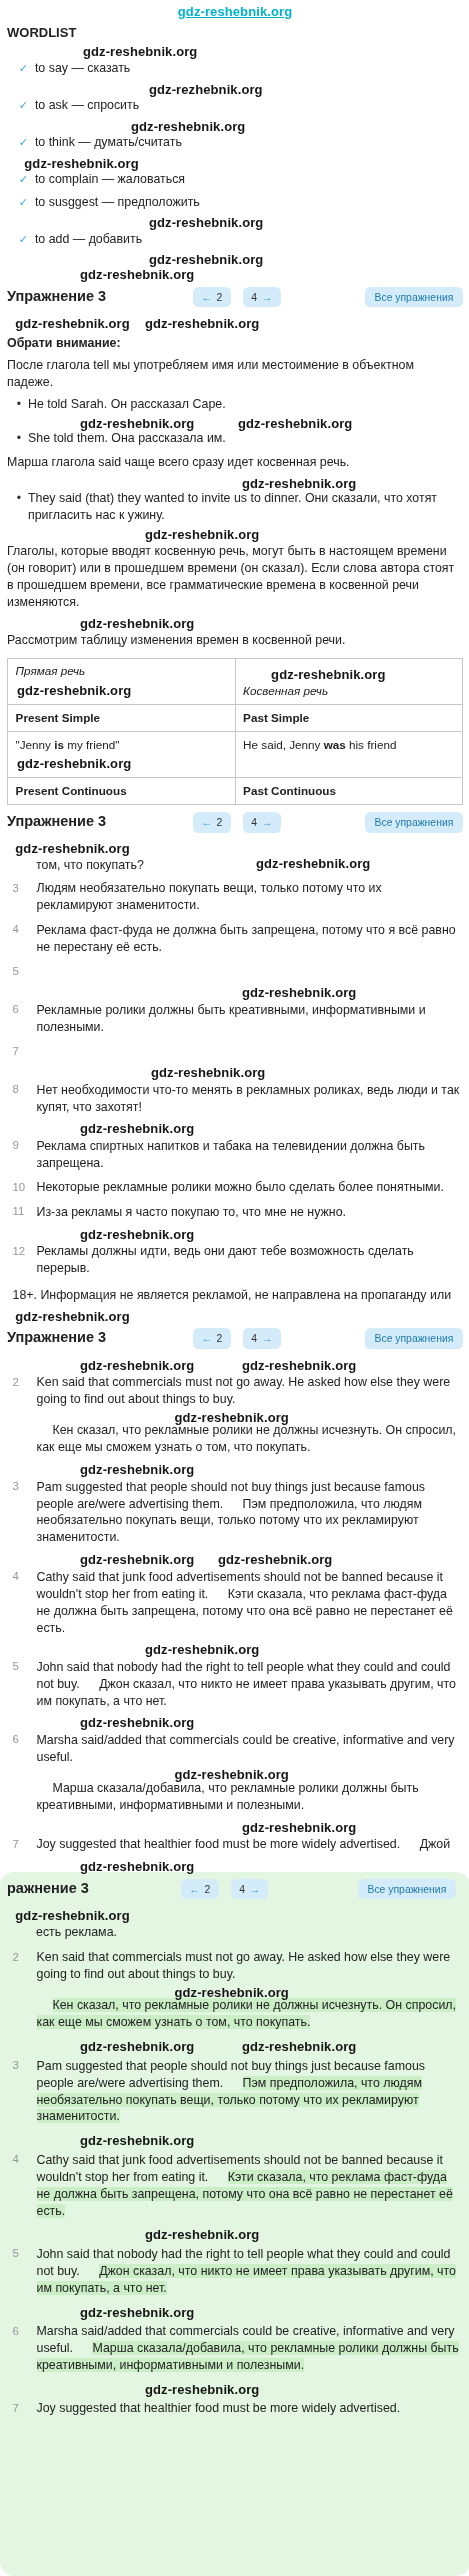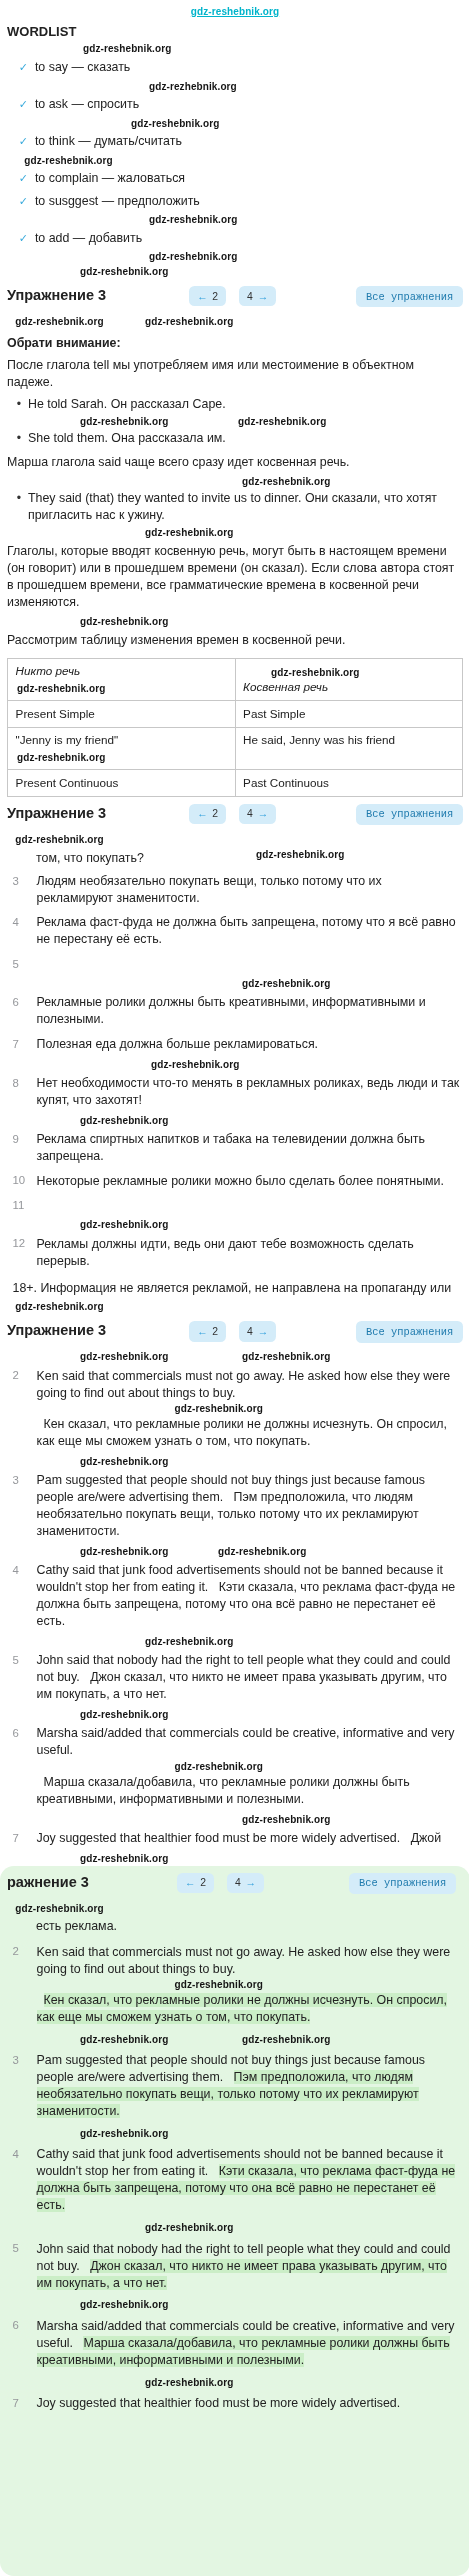--- a/index.html
+++ b/index.html
@@ -3,58 +3,58 @@
 <meta charset="utf-8">
 <style>
   * { margin:0; padding:0; box-sizing:border-box; }
   body {
     width:470px; height:2576px; overflow:hidden; background:#fff; color:#222;
     font-family:"Liberation Sans","DejaVu Sans",sans-serif; font-size:12.4px; line-height:1.37;
     display:flex; flex-direction:column;
   }
   .sec { padding:0 7px; }
   .top-wm { text-align:center; padding:2.8px 0 1.4px; }
-  .wm { font-weight:700; font-size:10px; color:#151515; white-space:nowrap; letter-spacing:0.1px; }
+  .wm { font-weight:700; font-size:13px; color:#151515; white-space:nowrap; letter-spacing:0.1px; }
   .wm.cyan { color:#00b4cb; text-decoration:underline; }
   .wm-row { position:relative; height:14.5px; }
   .wm-row .wm { position:absolute; top:0.7px; }
   .abs-wm { position:absolute; top:1.4px; }
   .wordlist-title { font-size:13px; font-weight:800; padding:2.1px 0 0.7px; }
   .wl-item { display:flex; align-items:baseline; gap:7px; padding:2.8px 0 2.8px 11.7px; }
   .wl-check { color:#38aadc; font-weight:700; font-size:11px; }
   .navbar { display:flex; align-items:flex-start; gap:7px; padding:7px 7px; }
   .nav-title { font-size:14.5px; font-weight:700; white-space:nowrap; margin-right:2.8px; }
   .nav-mid { display:flex; gap:12.4px; margin:0 auto; }
   .nav-btn, .nav-all {
     font-family:inherit; border:0; background:#d4ecf9; border-radius:5.5px;
     padding:4.8px 8.3px; font-size:10.4px; color:#333; cursor:pointer;
     display:inline-flex; align-items:center; gap:4.8px; white-space:nowrap;
   }
   .nav-arr { color:#35a2dd; font-weight:700; font-size:10.4px; }
-  .nav-all { color:#1e7aad; padding:4.8px 9.7px;font-family:Liberation Mono, monospace; }
+  .nav-all { color:#1e7aad; padding:4.8px 9.7px; }
   .tell { font-weight:700; padding:1.4px 0 4.8px; }
   .note-title { font-weight:700; padding:6.2px 0 2.1px; }
   .gpara { padding:2.8px 0 3.5px; }
   .gbullet { padding:1.4px 0 1.4px 21px; position:relative; }
   .gbullet::before { content:"•"; position:absolute; left:9.7px; color:#333; }
   .gtable { width:100%; border-collapse:collapse; margin:5.5px 0 0; }
   .gtable td { border:0.7px solid #c7c7c7; padding:4.8px 7.6px; vertical-align:top; font-size:11.7px; width:50%; }
   .cell-hdr { font-style:italic; }
-  .b { font-weight:400;margin-top:24px; }
+  .b { font-weight:700;margin-top:24px; }
   .cell-wm { display:block; margin:2.1px 0 0 1.4px; }
   .tail-row { position:relative; padding:2.8px 0 2.8px 29px; }
   .num-item { display:flex; gap:9px; padding:3.5px 1.4px 4.1px 5.5px; }
   .num { color:#95979b; min-width:15px; font-size:11.4px; padding-top:0.7px; flex:0 0 auto; }
   .txt { flex:1; }
   .disclaimer { padding:6.2px 1.4px 2.8px 5.5px; }
   .green { background:#e3f6e2; flex:1 0 auto; padding:0 7px 16.6px;border-radius:14px; }
   .green .navbar { padding-left:0; }
   .green .ru { background:#cbeec7; }
   .green .num-item { padding:5.5px 1.4px 6.2px 5.5px; }
-  .ru { margin-left:7px; }
+  .ru { margin-left:16px; }
 </style>
 </head>
 <body>
 
 <div class="sec">
   <div class="top-wm">
     <span class="wm cyan">gdz-reshebnik.org</span>
   </div>
   <div class="wordlist-title">WORDLIST</div>
 
@@ -144,21 +144,21 @@
   <div class="gpara">Глаголы, которые вводят косвенную речь, могут быть в настоящем времени (он говорит) или в прошедшем времени (он сказал). Если слова автора стоят в прошедшем времени, все грамматические времена в косвенной речи изменяются.</div>
   <div class="wm-row">
       <span class="wm" style="left:73px">gdz-reshebnik.org</span>
     </div>
   <div class="gpara">Рассмотрим таблицу изменения времен в косвенной речи.</div>
 
   <table class="gtable">
     <tbody>
         <tr>
       <td>
-        <span class="cell-hdr">Никто речь</span>
+        <span class="cell-hdr">Прямая речь</span>
         <span class="wm cell-wm">gdz-reshebnik.org</span>
       </td>
       <td>
         <span class="wm cell-wm" style="margin-left:28px">gdz-reshebnik.org</span>
         <span class="cell-hdr">Косвенная речь</span>
       </td>
     </tr>
     <tr>
       <td class="b">Present Simple</td>
       <td class="b">Past Simple</td>
@@ -216,21 +216,20 @@
   </div>
   <div class="wm-row">
       <span class="wm" style="left:235px">gdz-reshebnik.org</span>
     </div>
   <div class="num-item">
     <span class="num">6</span>
     <div class="txt">Рекламные ролики должны быть креативными, информативными и полезными.</div>
   </div>
   <div class="num-item">
     <span class="num">7</span>
-    <div class="txt">Полезная еда должна больше рекламироваться.</div>
   </div>
   <div class="wm-row">
       <span class="wm" style="left:144px">gdz-reshebnik.org</span>
     </div>
   <div class="num-item">
     <span class="num">8</span>
     <div class="txt">Нет необходимости что-то менять в рекламных роликах, ведь люди и так купят, что захотят!</div>
   </div>
   <div class="wm-row">
       <span class="wm" style="left:73px">gdz-reshebnik.org</span>
@@ -238,20 +237,21 @@
   <div class="num-item">
     <span class="num">9</span>
     <div class="txt">Реклама спиртных напитков и табака на телевидении должна быть запрещена.</div>
   </div>
   <div class="num-item">
     <span class="num">10</span>
     <div class="txt">Некоторые рекламные ролики можно было сделать более понятными.</div>
   </div>
   <div class="num-item">
     <span class="num">11</span>
+    <div class="txt">Из-за рекламы я часто покупаю то, что мне не нужно.</div>
   </div>
   <div class="wm-row">
       <span class="wm" style="left:73px">gdz-reshebnik.org</span>
     </div>
   <div class="num-item">
     <span class="num">12</span>
     <div class="txt">Рекламы должны идти, ведь они дают тебе возможность сделать перерыв.</div>
   </div>
   <div class="disclaimer">18+. Информация не является рекламой, не направлена на пропаганду или</div>
   <div class="wm-row">

